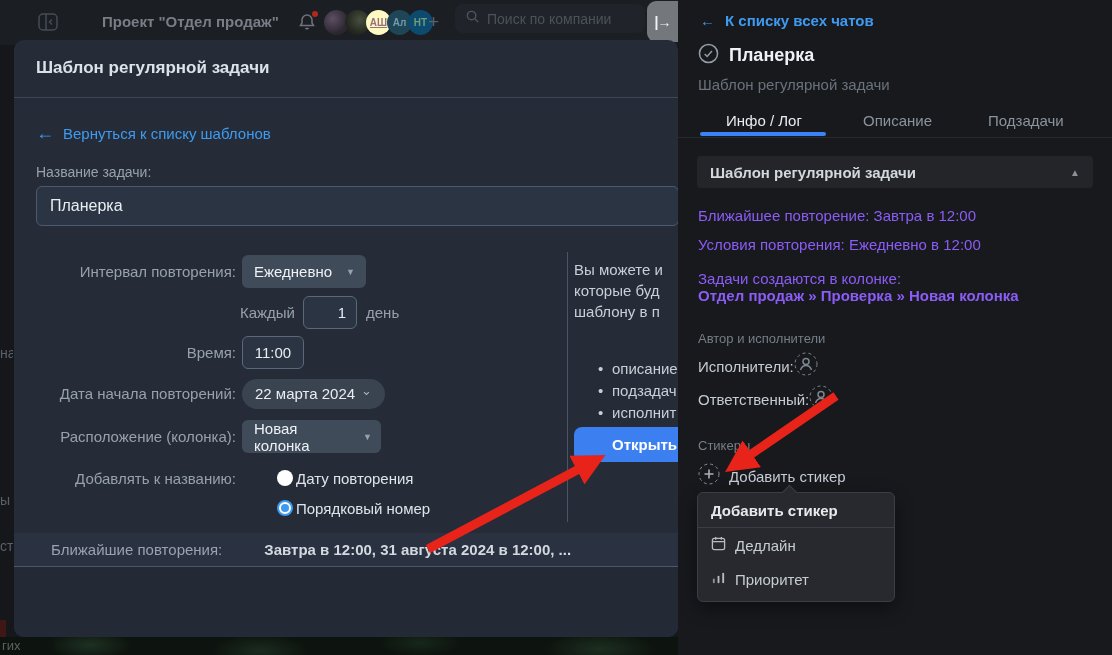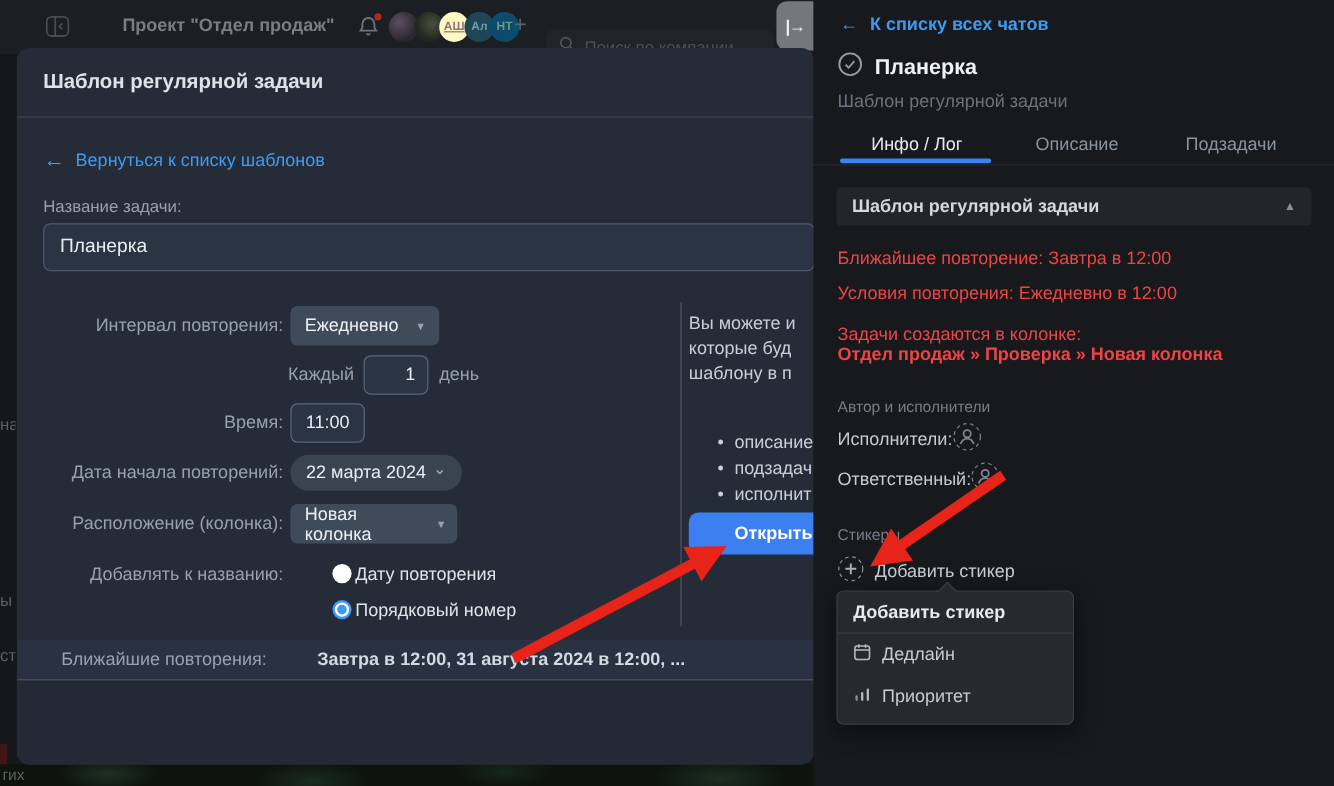--- a/index.html
+++ b/index.html
@@ -14,21 +14,21 @@
   .tb-bell .dot{position:absolute;right:-1px;top:-1px;width:6px;height:6px;border-radius:50%;background:#b3271e;}
   .avatars{position:absolute;left:324px;top:10px;display:flex;}
   .av{width:25px;height:25px;border-radius:50%;margin-right:-4px;display:flex;align-items:center;justify-content:center;
       font-size:10px;font-weight:700;}
   .av-p1{background:radial-gradient(circle at 35% 35%,#5d4f62,#2b2631 65%);}
   .av-p2{background:radial-gradient(circle at 60% 40%,#47503f,#22261e 65%);}
   .av-ash{background:#fef9c3;color:#96707c;text-decoration:underline;}
   .av-al{background:#1f4656;color:#6f9cac;}
   .av-nt{background:#0c4a6e;color:#6e9c7c;}
   .tb-plus{position:absolute;left:428px;top:11px;font-size:19px;color:#5a6068;font-weight:400;}
-  .tb-search{position:absolute;left:455px;top:24px;width:180px;height:29px;border-radius:8px;background:#20242a;
+  .tb-search{position:absolute;left:455px;top:4px;width:180px;height:29px;border-radius:8px;background:#20242a;
              display:flex;align-items:center;padding-left:10px;gap:7px;}
   .tb-search .ph{font-size:14px;color:#4b525a;}
   .tb-toggle{position:absolute;left:647px;top:1px;width:31px;height:41px;background:#74787d;border-radius:9px 0 0 9px;
              display:flex;align-items:center;justify-content:center;color:#f2f3f4;font-size:14px;font-weight:700;
              letter-spacing:-1px;cursor:pointer;}
 
   
   .edgefrag{position:absolute;left:0;width:13px;overflow:hidden;font-size:14px;color:#596069;white-space:nowrap;}
   .wallpaper{position:absolute;left:0;top:637px;width:678px;height:18px;background:
      radial-gradient(60px 22px at 90px 8px,#1d3122 0%,transparent 70%),
@@ -89,21 +89,21 @@
   .p-subtitle{position:absolute;left:20px;top:76px;font-size:15px;color:#6b727c;}
   .tab{position:absolute;top:112px;font-size:15px;color:#8b939d;cursor:pointer;}
   .tab.active{color:#e8ebef;}
   .tab-underline{position:absolute;left:22px;top:132px;width:126px;height:4px;border-radius:2px;background:#3b82f6;}
   .tabs-divider{position:absolute;left:0;top:137px;width:100%;height:1px;background:#26292f;}
 
   .section-bar{position:absolute;left:19px;top:156px;width:396px;height:32px;background:#232529;border-radius:4px;
                display:flex;align-items:center;justify-content:space-between;padding:0 13px;box-sizing:border-box;cursor:pointer;}
   .section-bar .txt{font-size:15px;font-weight:700;color:#d3d8dd;}
   .section-bar .tri{font-size:10px;color:#8a9199;}
-  .p-row{position:absolute;left:20px;font-size:15px;color:#ef4444;white-space:nowrap;}
+  .p-row{position:absolute;left:20px;font-size:15px;color:#8b5cf6;white-space:nowrap;}
   .p-minilabel{position:absolute;left:20px;font-size:13px;color:#767e88;}
   .p-personrow{position:absolute;left:20px;display:flex;align-items:center;}
   .p-personrow .lbl{font-size:15px;color:#c6ccd3;}
   .addsticker{position:absolute;left:20px;top:463px;display:flex;align-items:center;gap:9px;cursor:pointer;}
   .addsticker .lbl{font-size:15px;color:#c6ccd3;}
 
   .popup{position:absolute;left:19px;top:492px;width:196px;background:#27292e;border:1px solid #3b3e44;border-radius:6px;
          box-shadow:0 6px 18px rgba(0,0,0,.45);}
   .popup .caret{position:absolute;left:86px;top:-6px;width:10px;height:10px;background:#27292e;
                 border-left:1px solid #3b3e44;border-top:1px solid #3b3e44;transform:rotate(45deg);}

